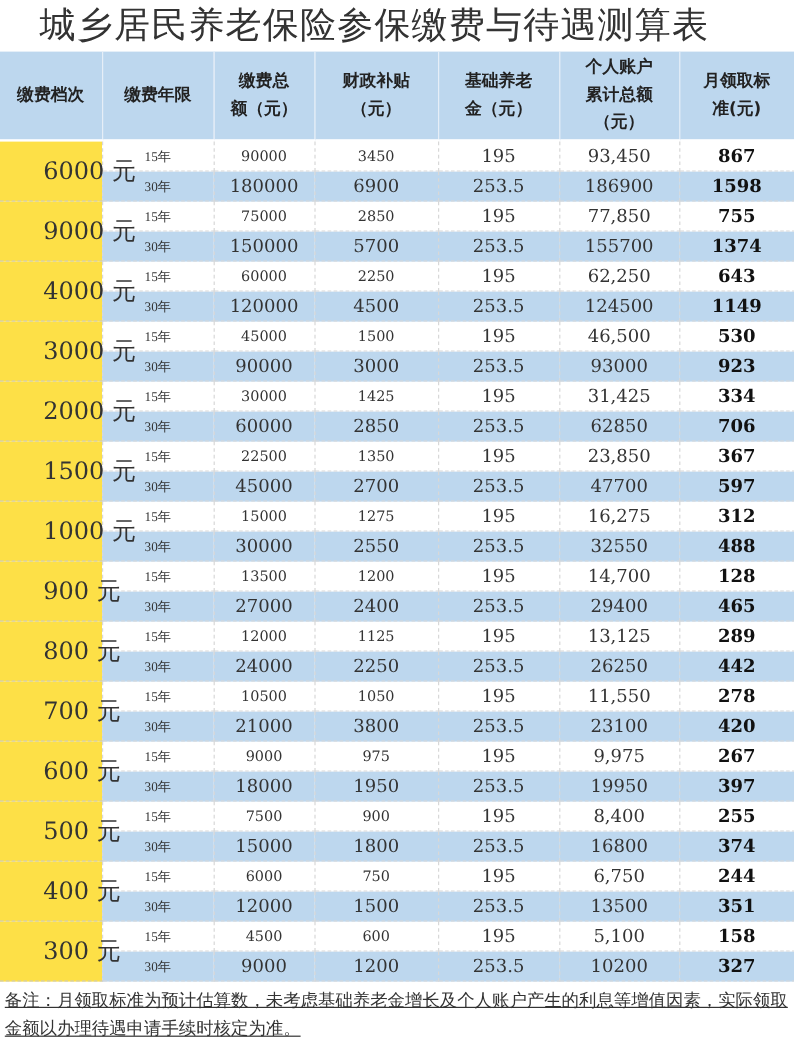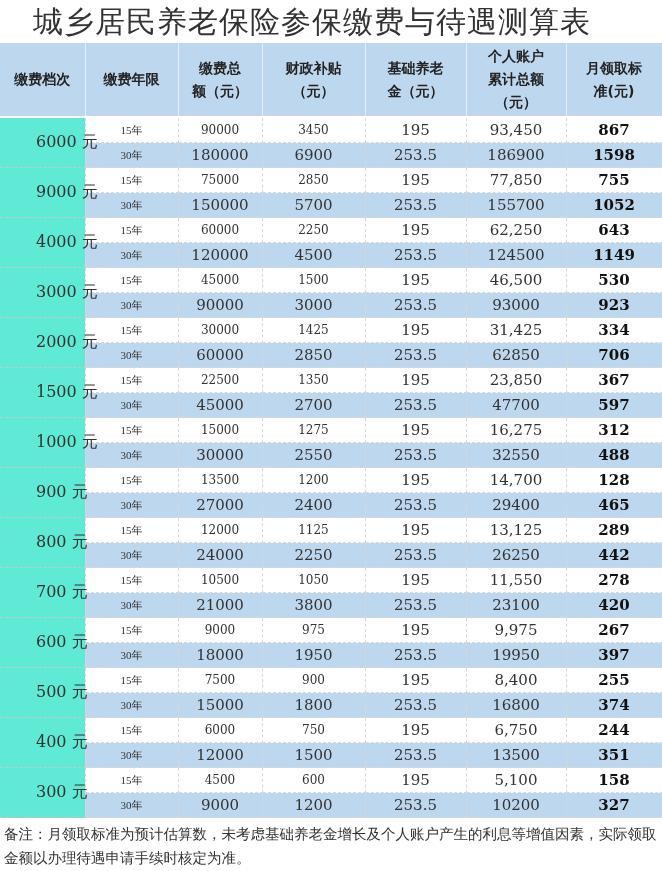--- a/index.html
+++ b/index.html
@@ -8,26 +8,26 @@
            font-size:30px; color:#333; font-family:"DejaVu Serif", serif; letter-spacing:1px; }
   table.main { position:absolute; left:0; top:43px; width:662px; border-collapse:collapse; table-layout:fixed; }
   table.main col.c0 { width:85px; } col.c1 { width:93px; } col.c2 { width:84px; } col.c3 { width:103px; }
   col.c4 { width:101px; } col.c5 { width:100px; } col.c6 { width:96px; }
   thead th { background:#bdd7ee; height:73px; font-size:14px; font-weight:bold; color:#222; line-height:23px;
              border-right:1px solid #e6eef7; border-bottom:2px solid #fff; padding:0 4px; text-align:center;
              font-family:"DejaVu Sans", sans-serif; }
   tbody td { height:24px; padding:0; text-align:center; font-size:15px; border-right:1px dashed #d8d8d8;
              border-bottom:1px dashed #d8d8d8; color:#333; white-space:nowrap; font-family:"DejaVu Serif", serif; }
   tbody tr.alt td.shade { background:#bdd7ee; }
-  td.tier { background:#5eead4; font-size:16px; border-bottom:1px dashed #c8c8c8;padding-left:36px; }
+  td.tier { background:#fde047; font-size:20px; border-bottom:1px dashed #c8c8c8;padding-left:36px; }
   td.years { font-size:11px; font-family:Liberation Serif, serif; }
   td.small { font-size:12px; }
   td.bold { font-weight:bold; color:#111; }
   .note { position:absolute; left:4px; top:822px; width:656px; font-size:14.5px; line-height:24px; color:#333;
-          font-family:"DejaVu Sans", sans-serif; }
+          font-family:"DejaVu Sans", sans-serif;text-decoration:underline; }
 </style>
 </head>
 <body>
 
 <div class="title">城乡居民养老保险参保缴费与待遇测算表</div>
 
 <table class="main">
   <colgroup>
     <col class="c0">
       <col class="c1">
@@ -94,21 +94,21 @@
         <td class="shade">195</td>
         <td class="shade">77,850</td>
         <td class="shade bold">755</td>
       </tr>
       <tr class="alt">
         <td class="shade years">30年</td>
         <td class="shade">150000</td>
         <td class="shade">5700</td>
         <td class="shade">253.5</td>
         <td class="shade">155700</td>
-        <td class="shade bold">1052</td>
+        <td class="shade bold">1374</td>
       </tr>
       <tr>
         <td class="tier" rowspan="2">4000 元</td>
         <td class="shade years">15年</td>
         <td class="shade small">60000</td>
         <td class="shade small">2250</td>
         <td class="shade">195</td>
         <td class="shade">62,250</td>
         <td class="shade bold">643</td>
       </tr>

